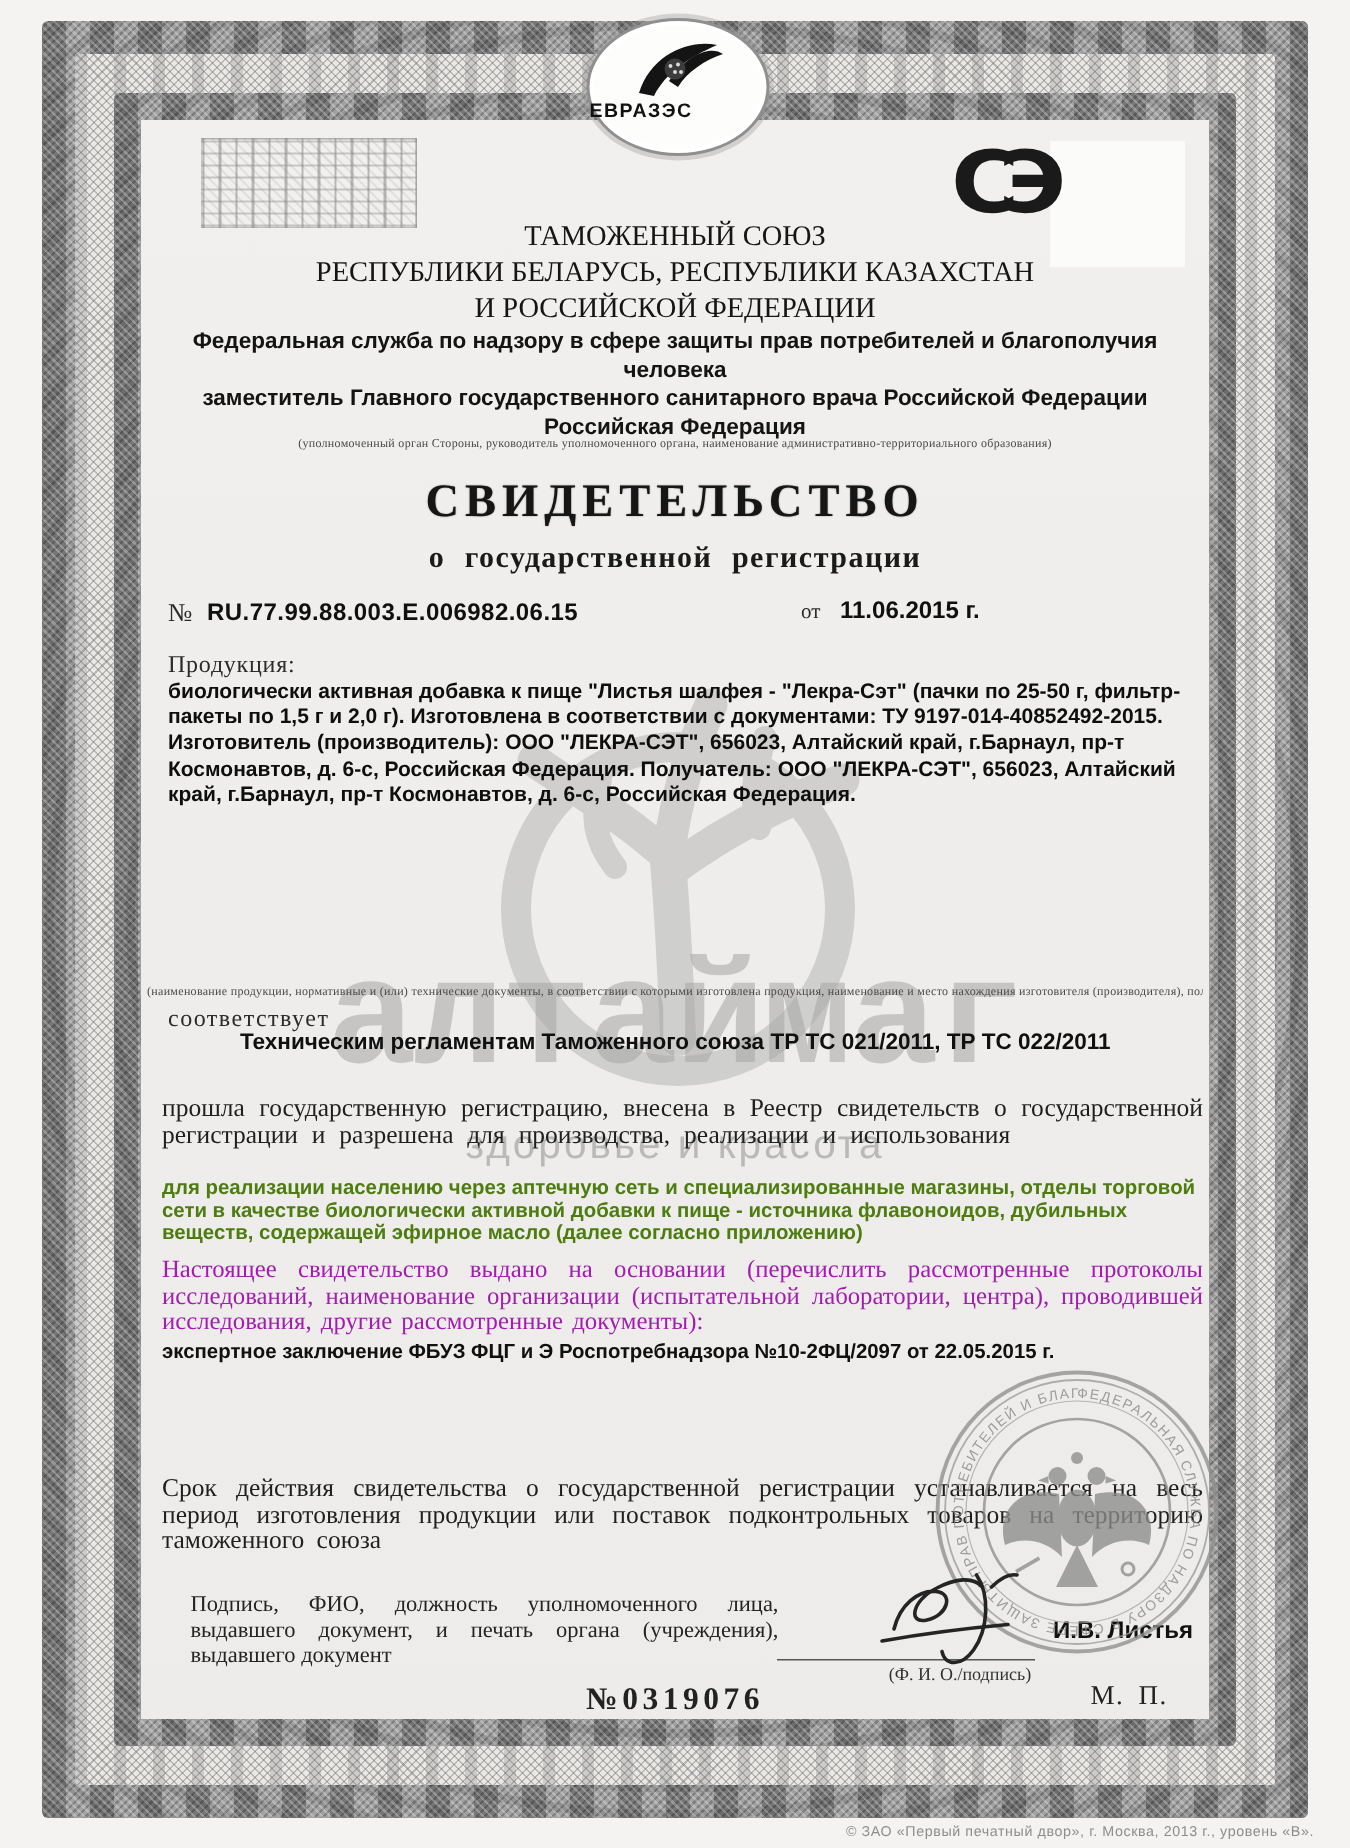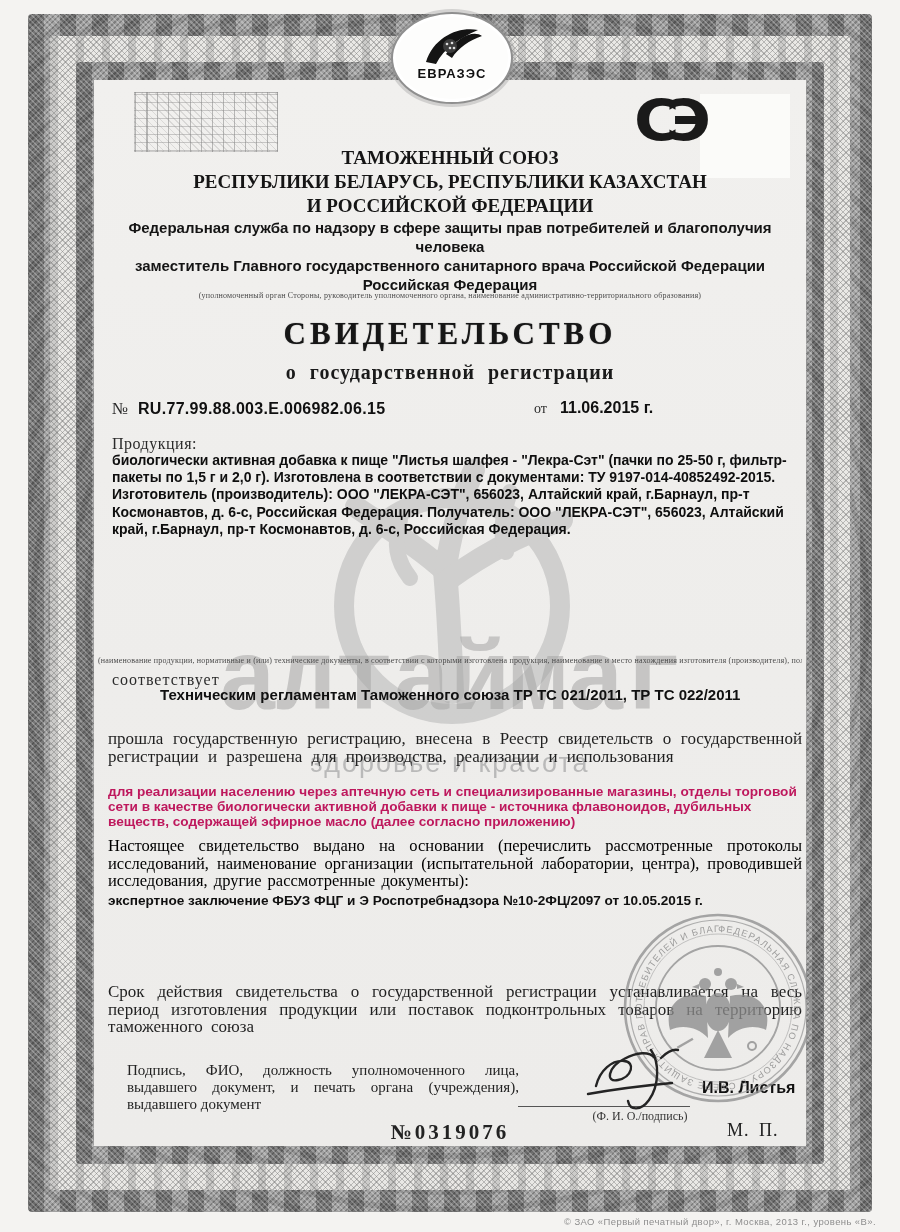--- a/index.html
+++ b/index.html
@@ -25,21 +25,21 @@
       #e9e8e5;
   }
   .b1{inset:0;}
   .b2{inset:22px;}
   .b3{inset:48px;}
   .paper{position:absolute;inset:66px;background:linear-gradient(180deg,#f1f0ee 0%,#eeedeb 55%,#edecea 100%);}
 
   
   .evrazes{position:absolute;left:391px;top:12px;width:118px;height:88px;border-radius:50%;
     background:#fdfdfc;border:2px solid #8f8f8f;box-shadow:0 0 0 3px rgba(150,150,150,.35), inset 0 0 0 3px #fff;
-    z-index:9;text-align:center;}
+    z-index:9;text-align:left;}
   .evrazes svg{display:block;margin:8px auto 0;}
   .evrazes .ev-label{font-family:"Liberation Sans",sans-serif;font-weight:bold;font-size:13px;letter-spacing:1px;color:#111;margin-top:-2px;}
 
   
   .se-mark{position:absolute;left:634px;top:92px;z-index:4;
     font-family:"DejaVu Sans",sans-serif;font-weight:bold;font-size:62px;line-height:60px;
     letter-spacing:-14px;color:#1a1a1a;transform:scaleY(.92);}
   .white-patch{position:absolute;left:700px;top:94px;width:90px;height:84px;background:#fbfbf9;z-index:3;}
 
   
@@ -49,42 +49,42 @@
       repeating-linear-gradient(0deg, rgba(115,115,115,.4) 0 1.5px, rgba(0,0,0,0) 1.5px 8px),
       repeating-linear-gradient(45deg, rgba(130,130,130,.25) 0 1px, rgba(0,0,0,0) 1px 5px);
     border:1px solid rgba(120,120,120,.35);}
 
   
   .abs{position:absolute;z-index:5;}
   .serif{font-family:"Liberation Serif",serif;color:#1d1d1d;}
   .sansb{font-family:"Liberation Sans",sans-serif;font-weight:bold;color:#101010;}
   .center{text-align:center;}
 
-  .tc-title{left:100px;top:146px;width:700px;font-weight:bold;font-size:19px;line-height:24px;color:#151515;}
+  .tc-title{left:100px;top:146px;width:700px;font-weight:normal;font-size:19px;line-height:24px;color:#151515;}
   .agency{left:100px;top:218px;width:700px;font-size:15px;line-height:19px;color:#141414;}
   .caption-tiny{font-size:8px;line-height:10px;color:#4a4a4a;letter-spacing:.2px;white-space:nowrap;overflow:hidden;}
   .cap1{left:98px;top:291px;width:704px;}
   .doc-title{left:100px;top:316px;width:700px;font-weight:bold;font-size:31px;letter-spacing:4px;color:#161616;text-shadow:0 0 1px rgba(20,20,20,.55);}
   .doc-sub{left:100px;top:361px;width:700px;font-weight:bold;font-size:20px;letter-spacing:1px;word-spacing:7px;color:#1a1a1a;}
 
   .num-label{left:112px;top:399px;font-size:17px;color:#2a2a2a;}
   .num-value{left:138px;top:400px;font-size:16px;letter-spacing:.3px;}
   .date-label{left:534px;top:401px;font-size:14px;color:#2a2a2a;}
   .date-value{left:560px;top:399px;font-size:16px;}
 
   .product-label{left:112px;top:435px;font-size:16px;letter-spacing:.5px;color:#2b2b2b;}
   .product-text{left:112px;top:452px;width:690px;font-size:14px;line-height:17.2px;color:#0e0e0e;}
 
   .cap2{left:98px;top:656px;width:704px;text-align:center;}
   .conform-label{left:112px;top:671px;font-size:16px;letter-spacing:1px;color:#2b2b2b;}
   .conform-text{left:112px;top:686px;width:690px;font-size:15px;margin-left:48px;}
 
   .reg-text{left:108px;top:730px;width:694px;font-size:17px;line-height:17.6px;text-align:justify;word-spacing:5px;color:#1f1f1f;}
-  .usage-text{left:108px;top:784px;width:698px;font-size:13.6px;line-height:15.2px;color:#be185d;}
-  .basis-text{left:108px;top:837px;width:694px;font-size:16.5px;line-height:17.6px;text-align:justify;word-spacing:2px;color:#000000;}
+  .usage-text{left:108px;top:784px;width:698px;font-size:13.6px;line-height:15.2px;color:#4d7c0f;}
+  .basis-text{left:108px;top:837px;width:694px;font-size:16.5px;line-height:17.6px;text-align:justify;word-spacing:2px;color:#a21caf;}
   .expert-text{left:108px;top:893px;width:698px;font-size:13.6px;}
 
   .validity-text{left:108px;top:983px;width:694px;font-size:17px;line-height:17.6px;text-align:justify;word-spacing:4px;color:#1f1f1f;}
 
   .sign-caption{left:127px;top:1062px;width:392px;font-size:15px;line-height:17px;text-align:justify;color:#232323;}
   .blank-number{left:300px;top:1120px;width:300px;text-align:center;font-weight:bold;font-size:21px;letter-spacing:3px;color:#222;}
   .sign-line{left:518px;top:1106px;width:172px;border-top:1px solid #555;height:0;}
   .fio-caption{left:560px;top:1109px;width:160px;text-align:center;font-size:12px;color:#333;}
   .bragina{left:702px;top:1079px;font-size:16px;color:#111;}
   .mp{left:727px;top:1120px;font-size:18px;letter-spacing:1px;word-spacing:4px;color:#222;}
@@ -168,21 +168,21 @@
   <div class="abs sansb product-text">биологически активная добавка к пище "Листья шалфея - "Лекра-Сэт" (пачки по 25-50 г, фильтр-пакеты по 1,5 г и 2,0 г). Изготовлена в соответствии с документами: ТУ 9197-014-40852492-2015. Изготовитель (производитель): ООО "ЛЕКРА-СЭТ", 656023, Алтайский край, г.Барнаул, пр-т Космонавтов, д. 6-с, Российская Федерация.  Получатель: ООО "ЛЕКРА-СЭТ", 656023, Алтайский край, г.Барнаул, пр-т Космонавтов, д. 6-с, Российская Федерация.</div>
   <div class="abs serif caption-tiny cap2">(наименование продукции, нормативные и (или) технические документы, в соответствии с которыми изготовлена продукция, наименование и место нахождения изготовителя (производителя), получателя)</div>
 
   <div class="abs serif conform-label">соответствует</div>
   <div class="abs sansb conform-text">Техническим регламентам Таможенного союза ТР ТС 021/2011, ТР ТС 022/2011</div>
 
   <div class="abs serif reg-text">прошла государственную регистрацию, внесена в Реестр свидетельств о государственной регистрации и разрешена для производства, реализации и использования</div>
   <div class="abs sansb usage-text">для реализации населению через аптечную сеть и специализированные магазины, отделы торговой сети в качестве биологически активной добавки к пище - источника флавоноидов, дубильных веществ, содержащей эфирное масло (далее согласно приложению)</div>
 
   <div class="abs serif basis-text">Настоящее свидетельство выдано на основании (перечислить рассмотренные протоколы исследований, наименование организации (испытательной лаборатории, центра), проводившей исследования, другие рассмотренные документы):</div>
-  <div class="abs sansb expert-text">экспертное заключение ФБУЗ ФЦГ и Э Роспотребнадзора №10-2ФЦ/2097 от 10.05.2015 г.</div>
+  <div class="abs sansb expert-text">экспертное заключение ФБУЗ ФЦГ и Э Роспотребнадзора №10-2ФЦ/2097 от 22.05.2015 г.</div>
 
   <div class="abs serif validity-text">Срок действия свидетельства о государственной регистрации устанавливается на весь период изготовления продукции или поставок подконтрольных товаров на территорию таможенного союза</div>
 
   <div class="abs serif sign-caption">Подпись, ФИО, должность уполномоченного лица, выдавшего документ, и печать органа (учреждения), выдавшего документ</div>
   <div class="abs serif blank-number">№0319076</div>
   <div class="abs sign-line"></div>
   <div class="abs serif fio-caption">(Ф. И. О./подпись)</div>
   <div class="abs sansb bragina">И.В. Листья</div>
   <div class="abs serif mp">М. П.</div>
 

